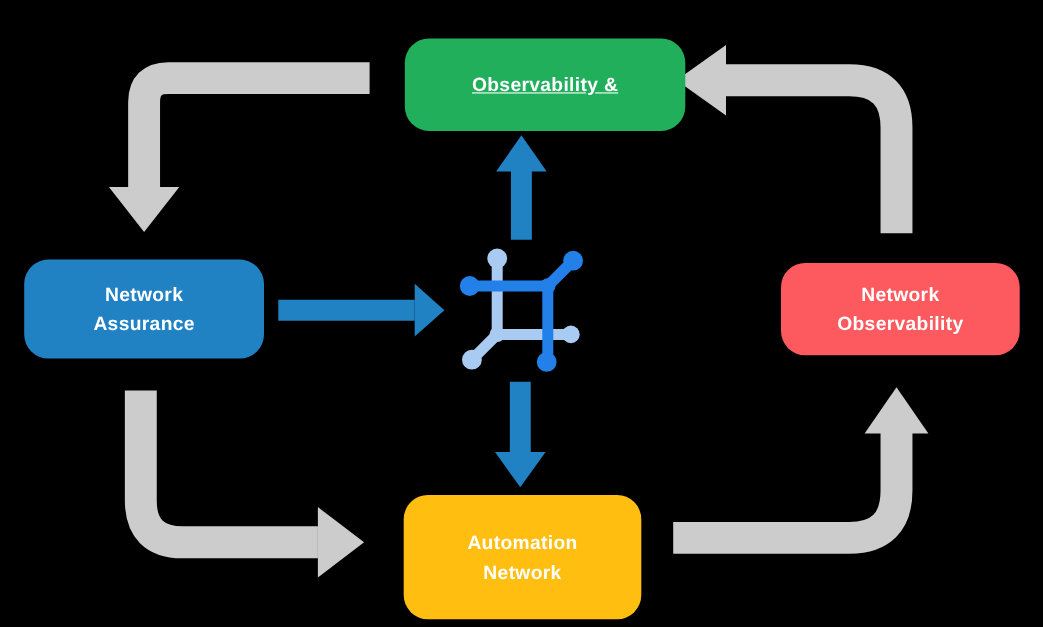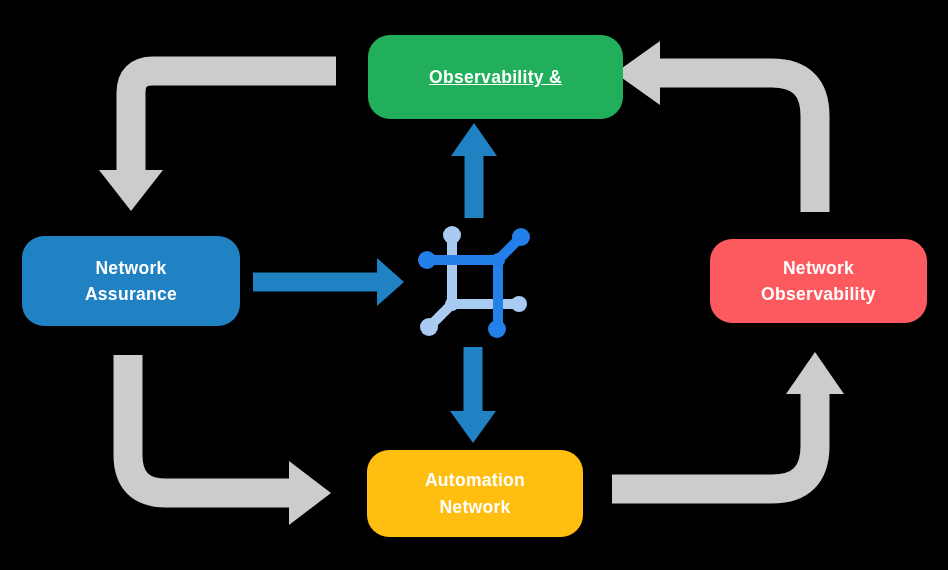--- a/index.html
+++ b/index.html
@@ -18,21 +18,21 @@
     align-items: center; justify-content: center;
     color: #ffffff;
     font-size: 17.5px; font-weight: 600;
     letter-spacing: 0.3px; line-height: 1.5;
     text-align: center;
   }
   .node span { display: block; }
   #node-observability   { left: 368px; top: 35px;  width: 255px; height: 84px; text-decoration: underline; }
   #node-operations      { left: 22px;  top: 236px; width: 218px; height: 90px; }
   #node-infrastructure  { left: 710px; top: 239px; width: 217px; height: 84px; }
-  #node-tooling         { left: 367px; top: 450px; width: 216px; height: 87px; }
+  #node-tooling         { left: 367px; top: 450px; width: 216px; height: 113px; }
 </style>
 </head>
 <body>
 
 <div class="canvas">
 
   <svg class="overlay" width="948" height="570" viewBox="0 0 948 570">
 
     <g>
       <path d="M 336 71 L 153 71 Q 131 71 131 93 L 131 172" fill="none" stroke-width="29" stroke="#CCCCCC"></path>

